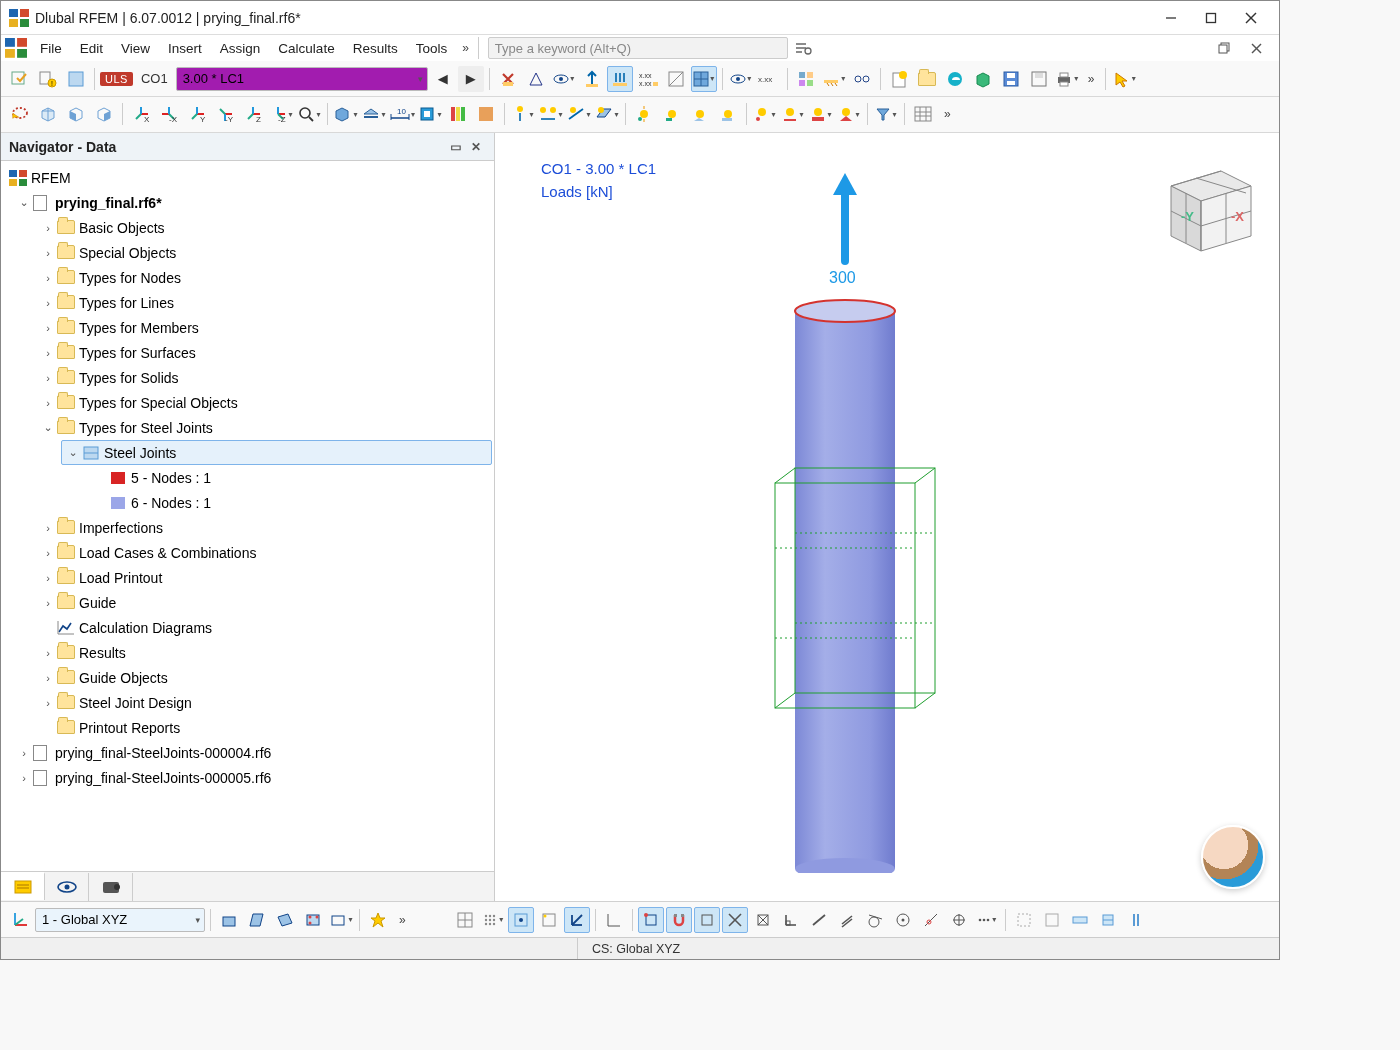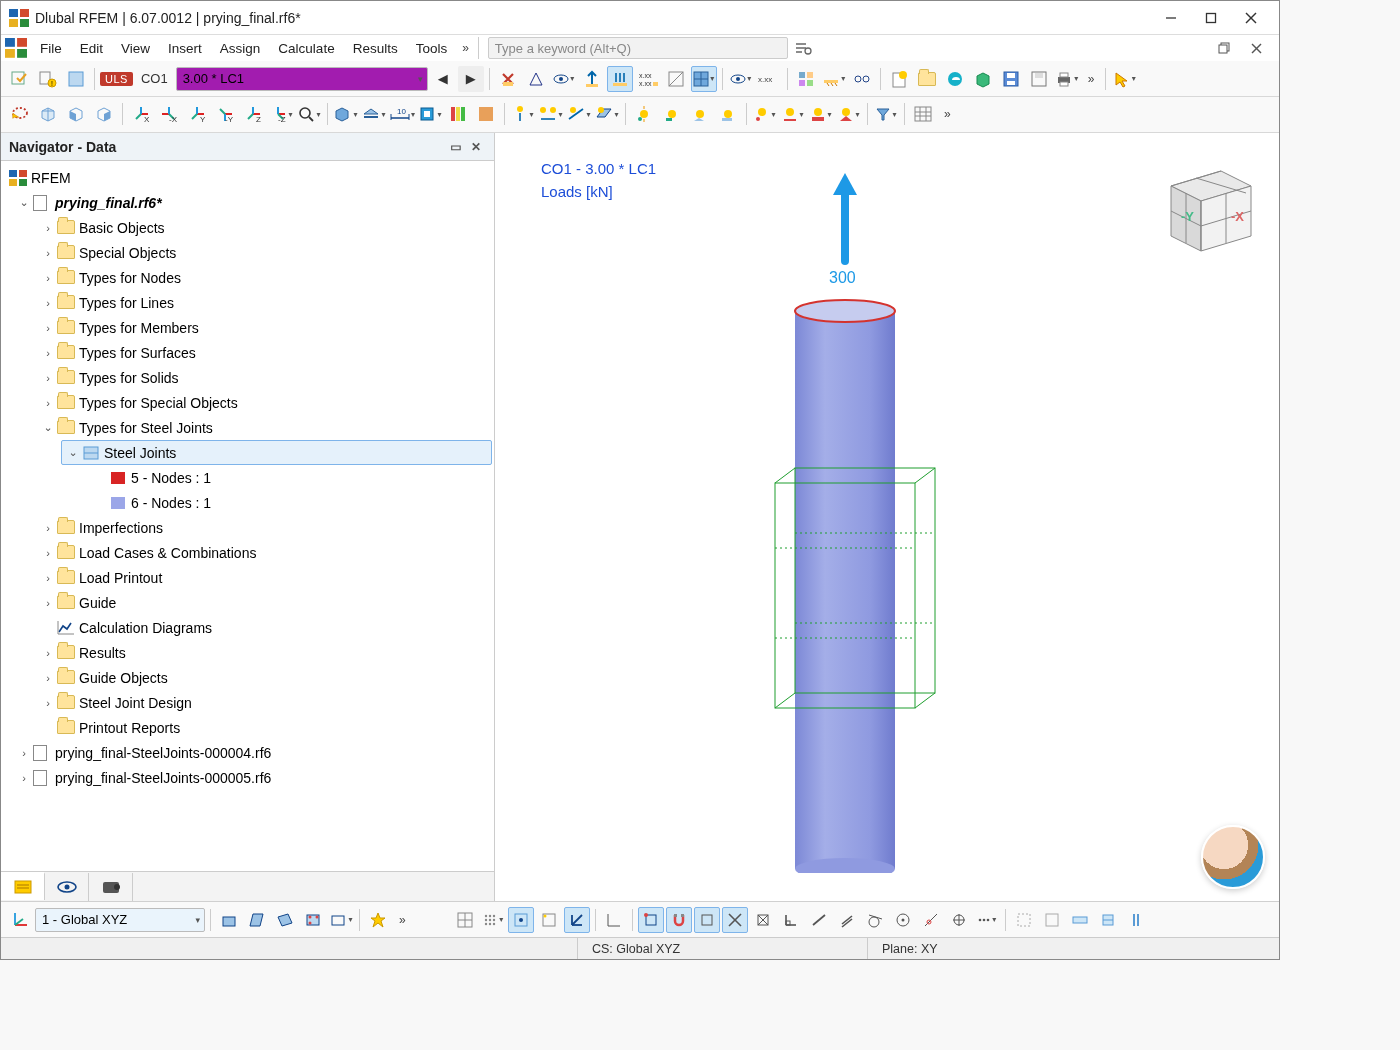--- a/index.html
+++ b/index.html
@@ -33,21 +33,21 @@
   .nav-header { background: #eef3f7; border-bottom:1px solid #ccc; height: 28px; display: flex; align-items: center; padding: 0 8px; font-weight: 600; font-size: 14px; color:#222; }
   .nav-header .spacer { flex: 1; }
   .nav-header .hbtn { width: 20px; text-align: center; color:#555; font-size: 12px; }
   .tree { flex:1; overflow: auto; padding: 4px 2px 4px 2px; font-size: 14px; }
   .tree-row { display: flex; align-items: center; height: 25px; padding-left: 4px; white-space: nowrap; }
   .tree-row .exp { width: 14px; font-size: 11px; color:#555; text-align: center; }
   .tree-row .ficon { width: 18px; height: 16px; margin: 0 4px 0 2px; flex-shrink: 0; }
   .folder { display:inline-block; width:18px; height:14px; background:#ffe49c; border:1px solid #d8b955; border-radius:2px 2px 1px 1px; position:relative; }
   .folder::before { content:""; position:absolute; top:-4px; left:0; width:8px; height:4px; background:#ffe49c; border:1px solid #d8b955; border-bottom:none; border-radius:2px 2px 0 0; }
   .fileicon { display:inline-block; width:14px; height:16px; background:#fff; border:1px solid #888; position:relative; }
-  .tree-row.bold .lbl { font-weight: 700; font-style: italic; }
+  .tree-row.bold .lbl { font-weight: 700; }
   .tree-row.selected { background: #e5f1fb; border:1px solid #7eb4ea; border-radius:2px; }
   .colorbox { width: 14px; height: 12px; margin: 0 6px 0 4px; flex-shrink:0; }
   .nav-bottom-tabs { height: 30px; border-top:1px solid #ccc; background:#f3f3f3; display:flex; align-items:center; }
   .nav-bottom-tabs .tab { width: 44px; height: 28px; display:flex; align-items:center; justify-content:center; border-right:1px solid #ccc; }
   .nav-bottom-tabs .tab.active { background: #fff; border-top:2px solid #fff; margin-top:-1px; }
   
   .viewport { flex:1; background:#fff; position: relative; overflow: hidden; }
   .vp-labels { position:absolute; top:24px; left:12px; font-size:15px; color:#1d4ed8; line-height:1.55;margin-left:34px; }
   
   .bottom-toolbar { height: 36px; background:#f9f9f9; border-top:1px solid #d0d0d0; display:flex; align-items:center; padding: 0 6px; gap: 2px; }
@@ -964,14 +964,13 @@
       <svg width="16" height="16">
         <line x1="6" y1="2" x2="6" y2="14" stroke="#5a9bd5" stroke-width="2"></line>
         <line x1="10" y1="2" x2="10" y2="14" stroke="#5a9bd5" stroke-width="2"></line>
       </svg>
     </span>
 </div>
 
 <div class="statusbar">
   <div style="flex:0 0 576px"></div>
   <div class="cell" style="flex:0 0 290px">CS: Global XYZ</div>
-  <div class="cell" style="flex:1">Plane: XY</div>
 </div>
 
 </body></html>

